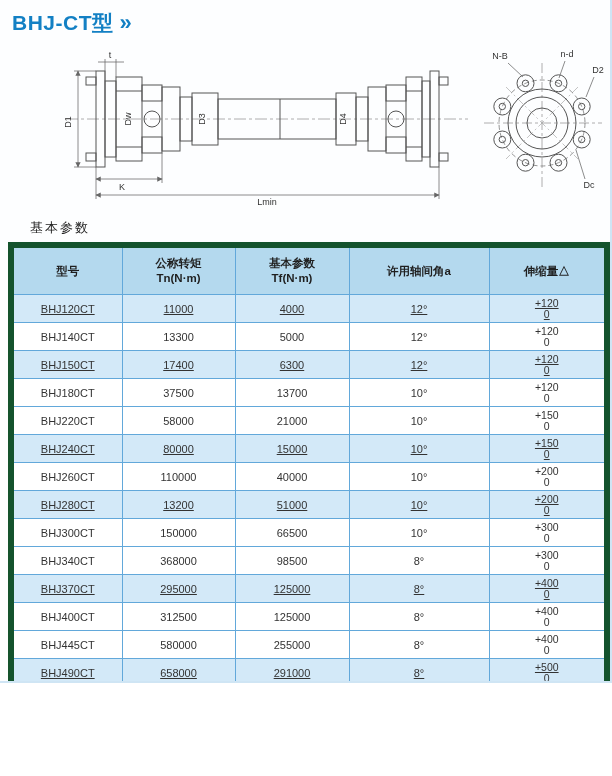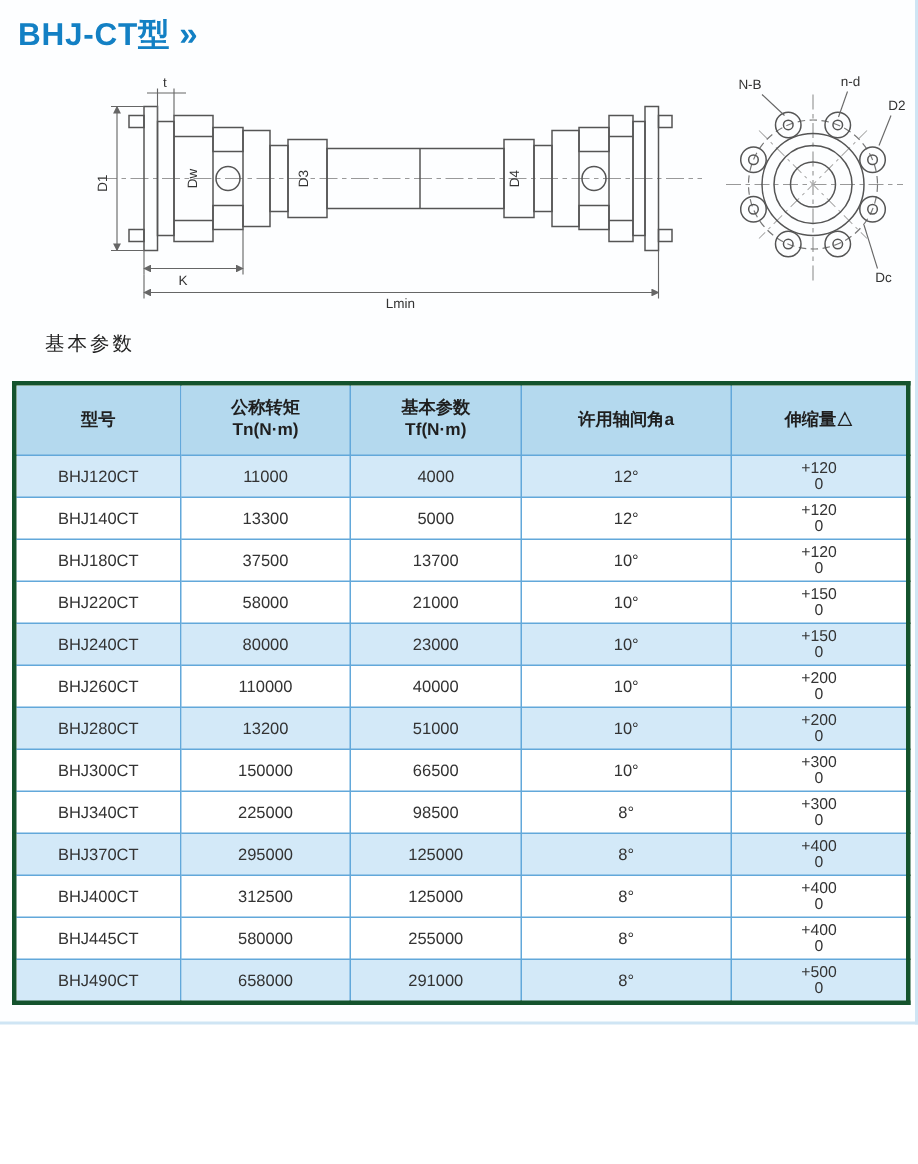--- a/index.html
+++ b/index.html
@@ -7,33 +7,33 @@
   .page {
     width:612px; height:683px; box-sizing:border-box; position:relative;
     background:#fdfeff; overflow:hidden;
     border-right:2px solid #cfe5f4; border-bottom:2px solid #cfe5f4;
   }
   .title-row { padding:9px 0 0 12px; color:#1380c4; font-size:21px; font-weight:bold; letter-spacing:0.5px; }
   .arrows { margin-left:6px; font-size:22px; letter-spacing:-3px; font-weight:bold; }
   .drawing-wrap { margin-top:10px; }
   .section-label { margin:6px 12px 5px 30px; font-size:13px; color:#222; letter-spacing:2px; }
   table.params {
-    border-collapse:collapse; margin:16px 8px; width:596px; table-layout:fixed;
-    border:3px solid #14532d;
+    border-collapse:collapse; margin:5px 8px; width:596px; table-layout:fixed;
+    border:6px solid #14532d;
   }
   table.params th, table.params td {
     border:1px solid #62a8da; text-align:center; color:#333; overflow:hidden;
   }
   table.params th {
     background:#b4d9ee; font-size:11.5px; font-weight:bold; color:#1f1f1f;
     height:46px; padding:0 2px;
   }
   table.params th div { line-height:15px; }
   table.params td { font-size:11px; height:27px; padding:0 2px; background:#ffffff; }
-  tr.row-alt td { background:#d3e9f8; }
+  tr.row-alt td { background:#d3e9f8;text-decoration:underline; }
   td.ext-cell div { font-size:10.5px; line-height:11px; }
   svg text { font-family:"Liberation Sans", sans-serif; }
 </style>
 </head>
 <body>
 
 <div class="page">
 
   <div class="title-row">
     <span>BHJ-CT型</span><span class="arrows">»</span>
@@ -207,20 +207,30 @@
         <tr class="row-plain">
           <td>BHJ140CT</td>
           <td>13300</td>
           <td>5000</td>
           <td>12°</td>
           <td class="ext-cell">
             <div>+120</div>
             <div>0</div>
           </td>
         </tr>
+        <tr class="row-alt">
+          <td>BHJ150CT</td>
+          <td>17400</td>
+          <td>6300</td>
+          <td>12°</td>
+          <td class="ext-cell">
+            <div>+120</div>
+            <div>0</div>
+          </td>
+        </tr>
         <tr class="row-plain">
           <td>BHJ180CT</td>
           <td>37500</td>
           <td>13700</td>
           <td>10°</td>
           <td class="ext-cell">
             <div>+120</div>
             <div>0</div>
           </td>
         </tr>
@@ -230,21 +240,21 @@
           <td>21000</td>
           <td>10°</td>
           <td class="ext-cell">
             <div>+150</div>
             <div>0</div>
           </td>
         </tr>
         <tr class="row-alt">
           <td>BHJ240CT</td>
           <td>80000</td>
-          <td>23000</td>
+          <td>15000</td>
           <td>10°</td>
           <td class="ext-cell">
             <div>+150</div>
             <div>0</div>
           </td>
         </tr>
         <tr class="row-plain">
           <td>BHJ260CT</td>
           <td>110000</td>
           <td>40000</td>
@@ -269,21 +279,21 @@
           <td>150000</td>
           <td>66500</td>
           <td>10°</td>
           <td class="ext-cell">
             <div>+300</div>
             <div>0</div>
           </td>
         </tr>
         <tr class="row-plain">
           <td>BHJ340CT</td>
-          <td>225000</td>
+          <td>368000</td>
           <td>98500</td>
           <td>8°</td>
           <td class="ext-cell">
             <div>+300</div>
             <div>0</div>
           </td>
         </tr>
         <tr class="row-alt">
           <td>BHJ370CT</td>
           <td>295000</td>

